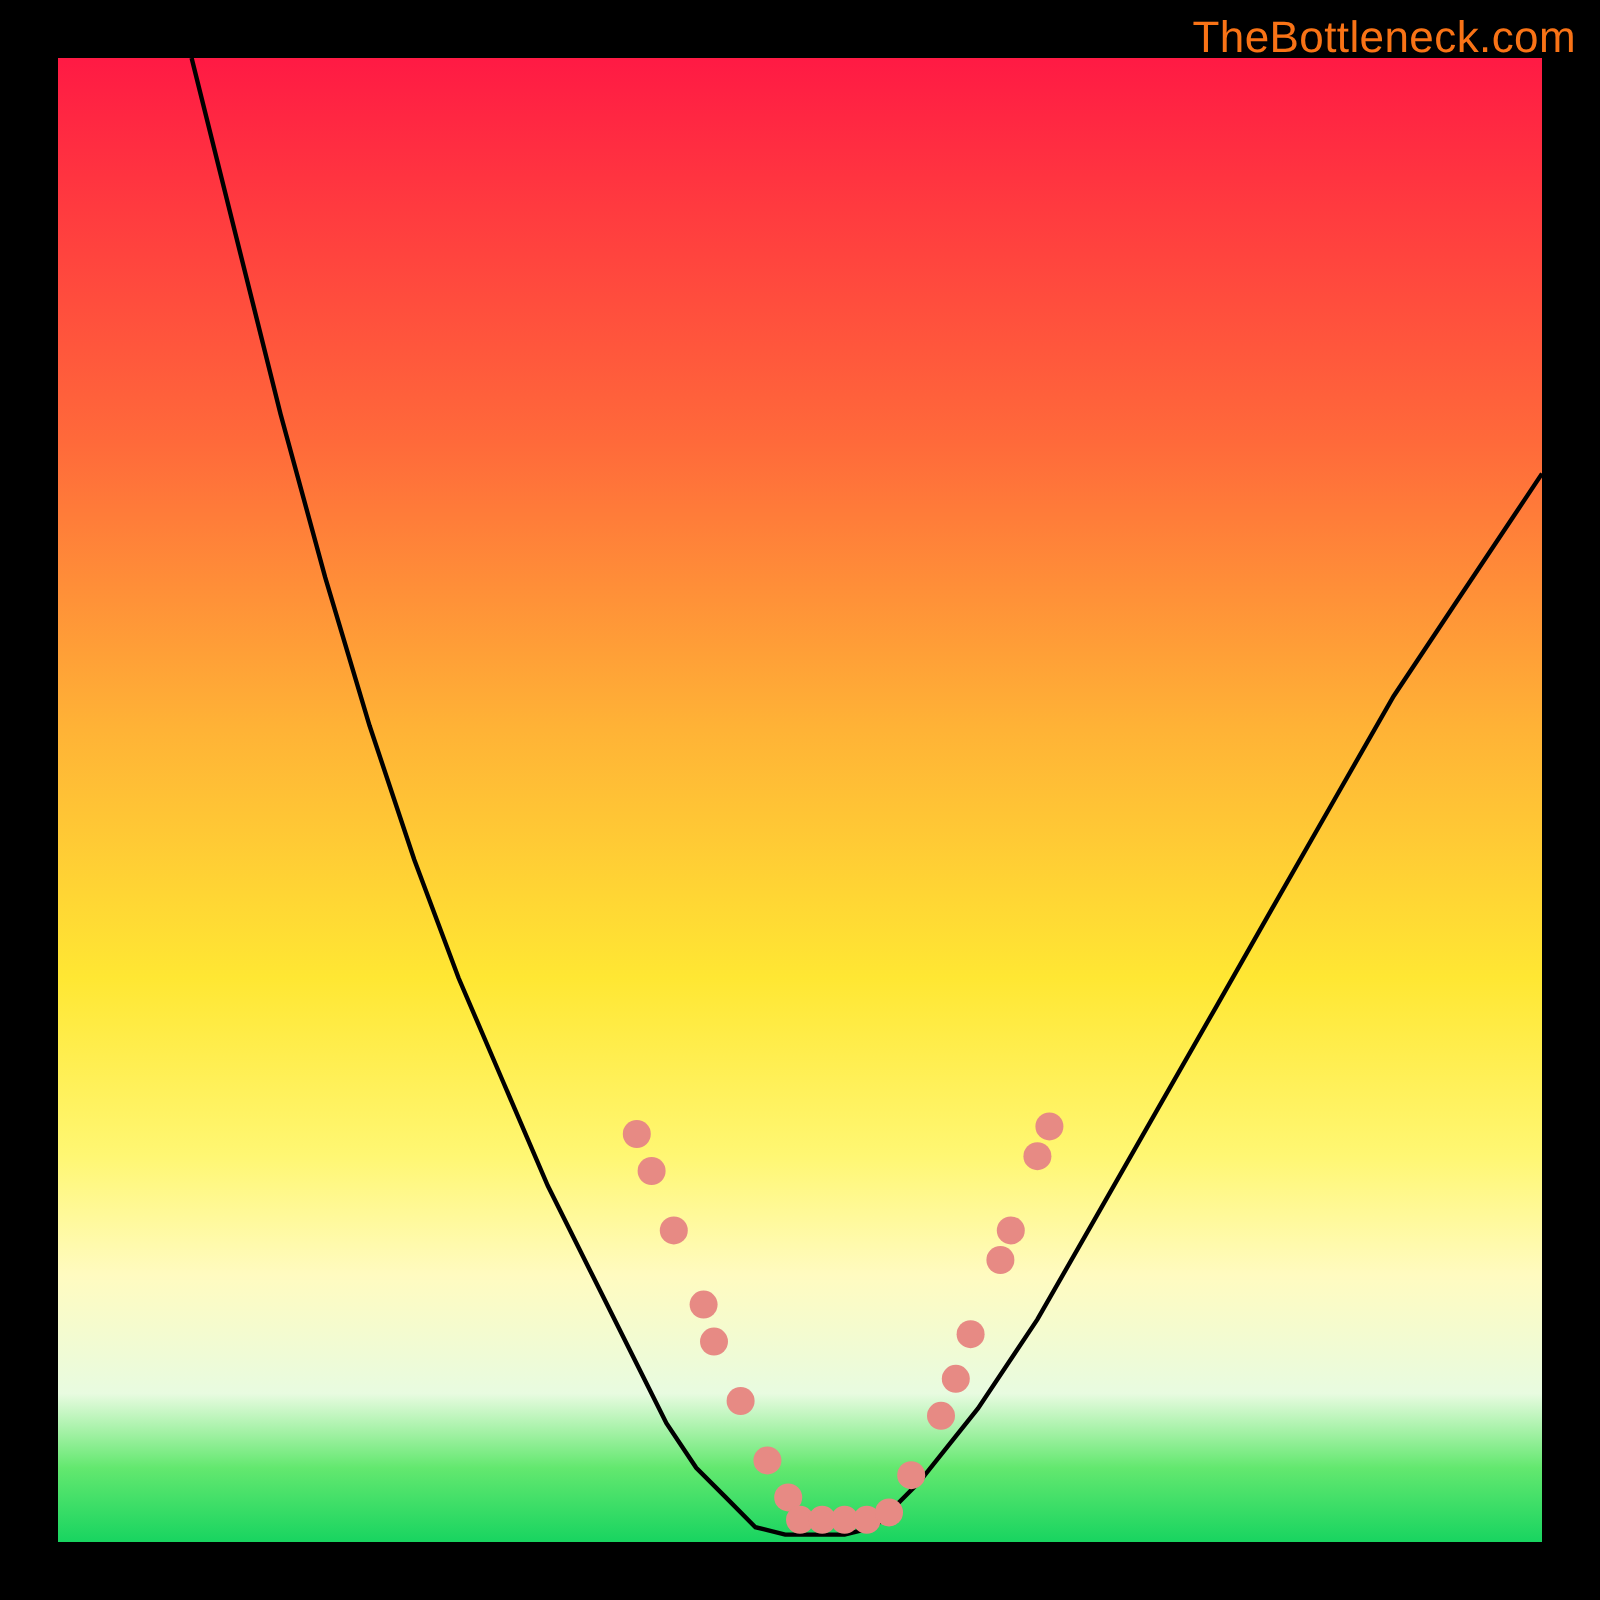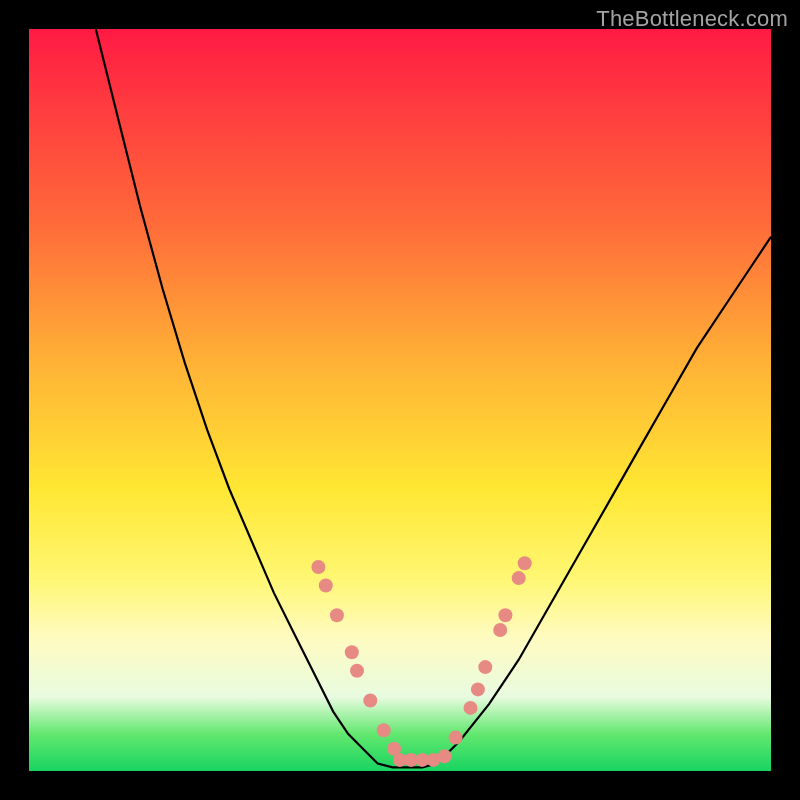--- a/index.html
+++ b/index.html
@@ -9,21 +9,21 @@
     width: 800px;
     height: 800px;
     background: #000;
   }
   .attribution {
     position: absolute;
     top: 6px;
     right: 12px;
     font-family: Arial, Helvetica, sans-serif;
     font-size: 22px;
-    color: #a3a3a3;
+    color: #f97316;
     letter-spacing: 0.2px;
   }
   .plot-frame {
     position: absolute;
     left: 29px;
     top: 29px;
     width: 742px;
     height: 742px;
     background: linear-gradient(to bottom,
       #ff1a44 0%,

